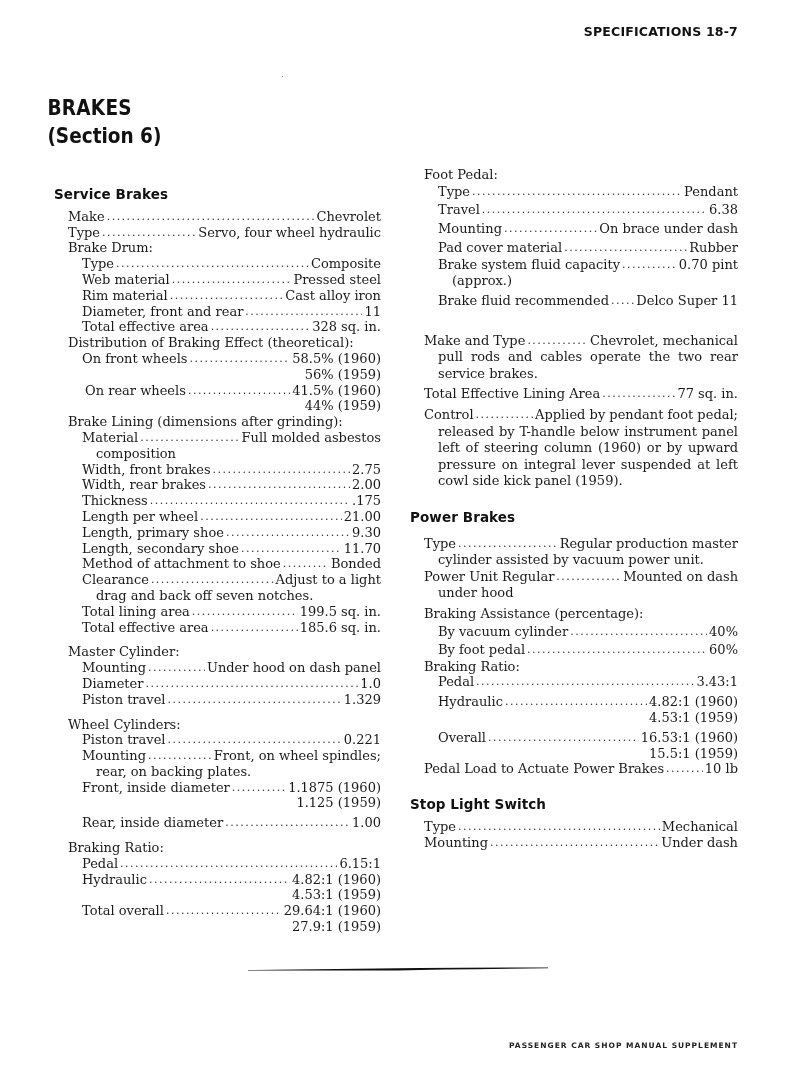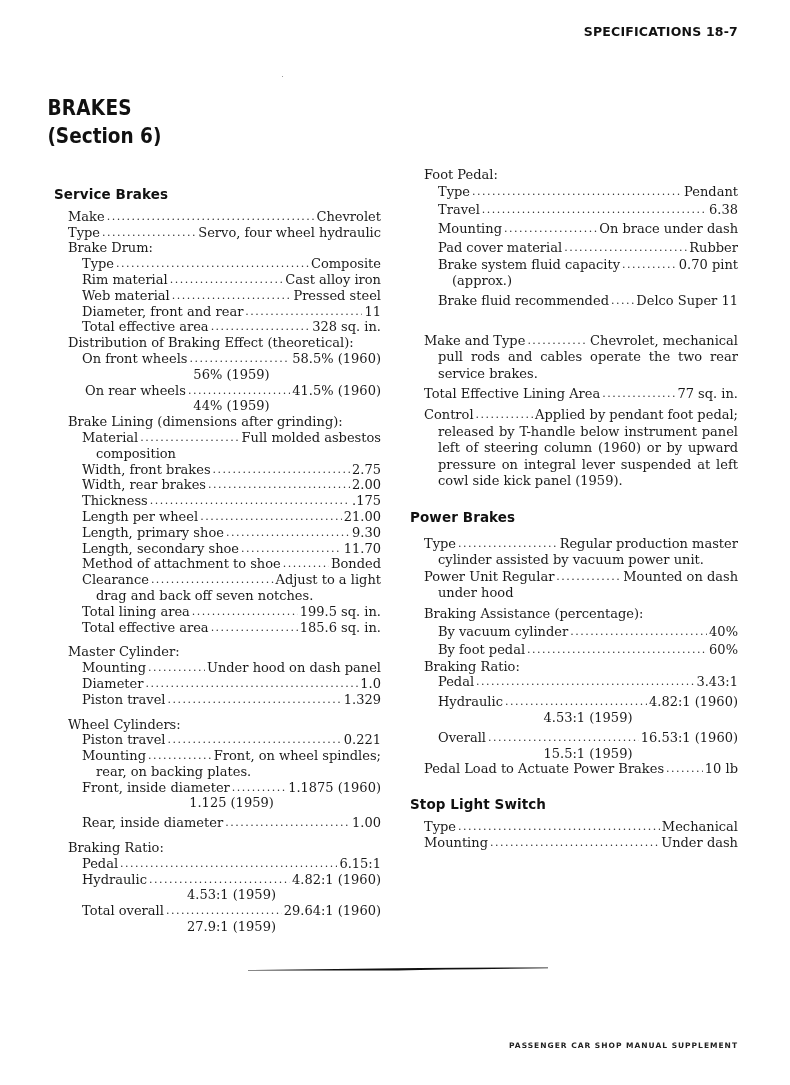--- a/index.html
+++ b/index.html
@@ -24,21 +24,21 @@
     font-size: 13.5px; color: #111; margin-bottom: 6px; letter-spacing: 0.1px;
   }
 
   .group-label { display: block; }
   .row { display: flex; align-items: flex-start; white-space: nowrap; }
   .row .lbl { flex: 0 0 auto; }
   .row .dots { flex: 1 1 auto; overflow: hidden; margin: 0 2px; letter-spacing: 2.2px; font-size: 11px; color: #333; }
   .row .dots::before { content: ". . . . . . . . . . . . . . . . . . . . . . . . . . . . . . . . . . . . . . . . . . . . . . . . . . . . . . . . . . . . . . . . . . . . . . . . . . . . . . . . . . . . . . . . . . . . . . . . ."; letter-spacing: -1px; }
   .row .val { flex: 0 0 auto; }
   .cont { display: block; padding-left: 14px; }
-  .valright { display: block; text-align: center; }
+  .valright { display: block; text-align: right; }
 
   .ind0 { padding-left: 14px; }
   .ind1 { padding-left: 28px; }
 
   .gap-s { height: 4px; }
   .gap-m { height: 9px; }
   .gap-l { height: 20px; }
 
   .rule-bottom {
     position: absolute; left: 248px; top: 965px; width: 300px; height: 0;
@@ -80,28 +80,28 @@
       </div>
     <span class="group-label">Brake Drum:</span>
   </div>
   <div class="ind1">
     <div class="row">
         <span class="lbl">Type</span>
         <span class="dots"></span>
         <span class="val">Composite</span>
       </div>
     <div class="row">
+        <span class="lbl">Web material</span>
+        <span class="dots"></span>
+        <span class="val">Pressed steel</span>
+      </div>
+    <div class="row">
         <span class="lbl">Rim material</span>
         <span class="dots"></span>
         <span class="val">Cast alloy iron</span>
-      </div>
-    <div class="row">
-        <span class="lbl">Web material</span>
-        <span class="dots"></span>
-        <span class="val">Pressed steel</span>
       </div>
     <div class="row">
         <span class="lbl">Diameter, front and rear</span>
         <span class="dots"></span>
         <span class="val">11</span>
       </div>
     <div class="row">
         <span class="lbl">Total effective area</span>
         <span class="dots"></span>
         <span class="val">328 sq. in.</span>

